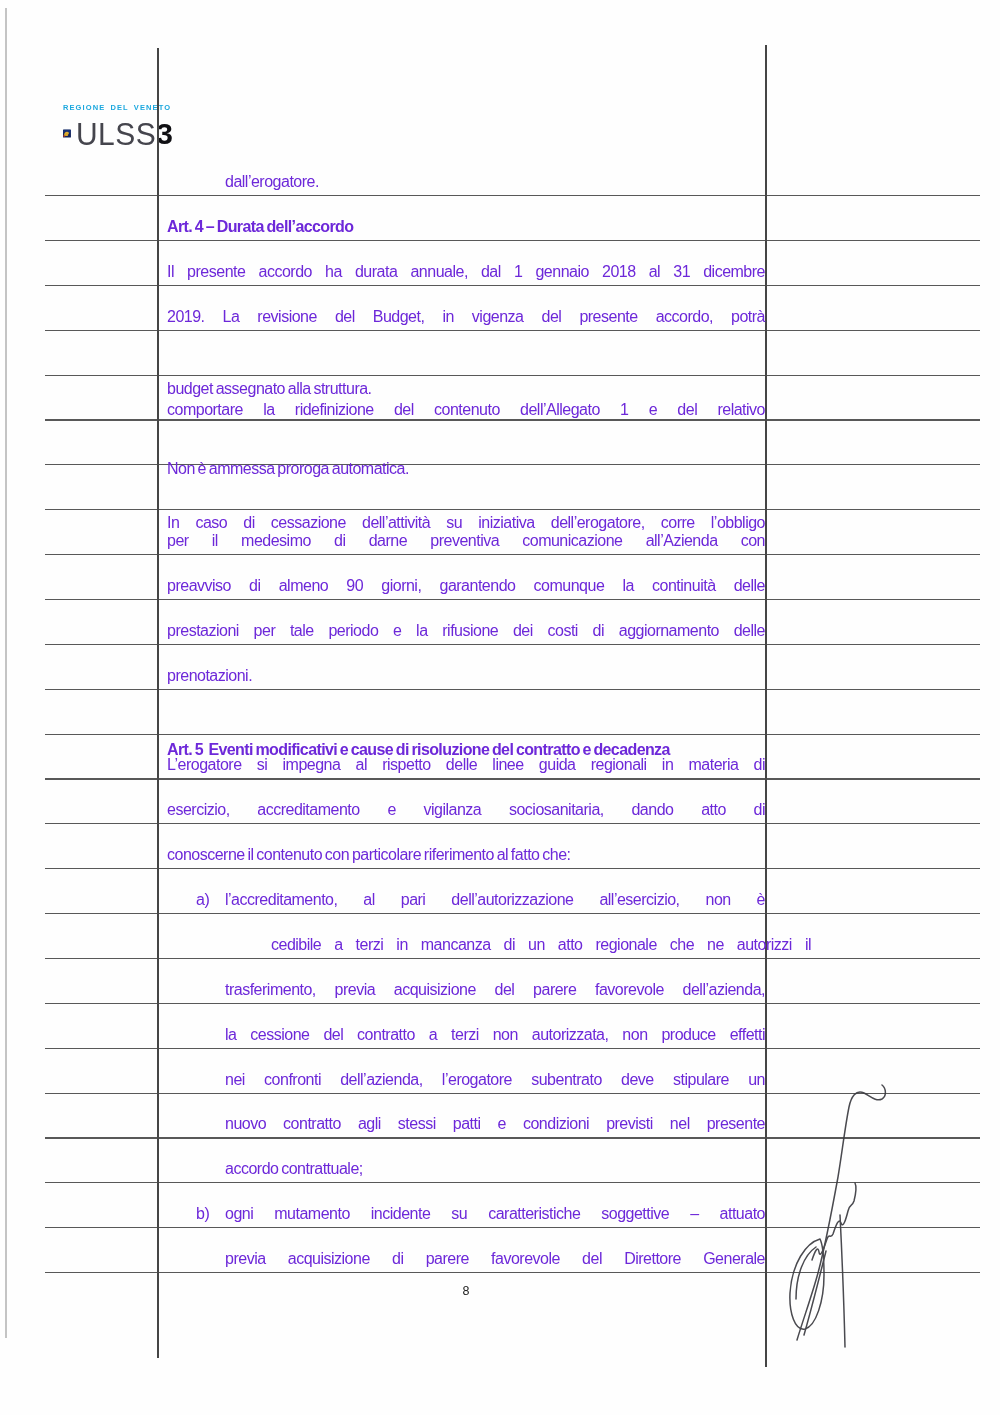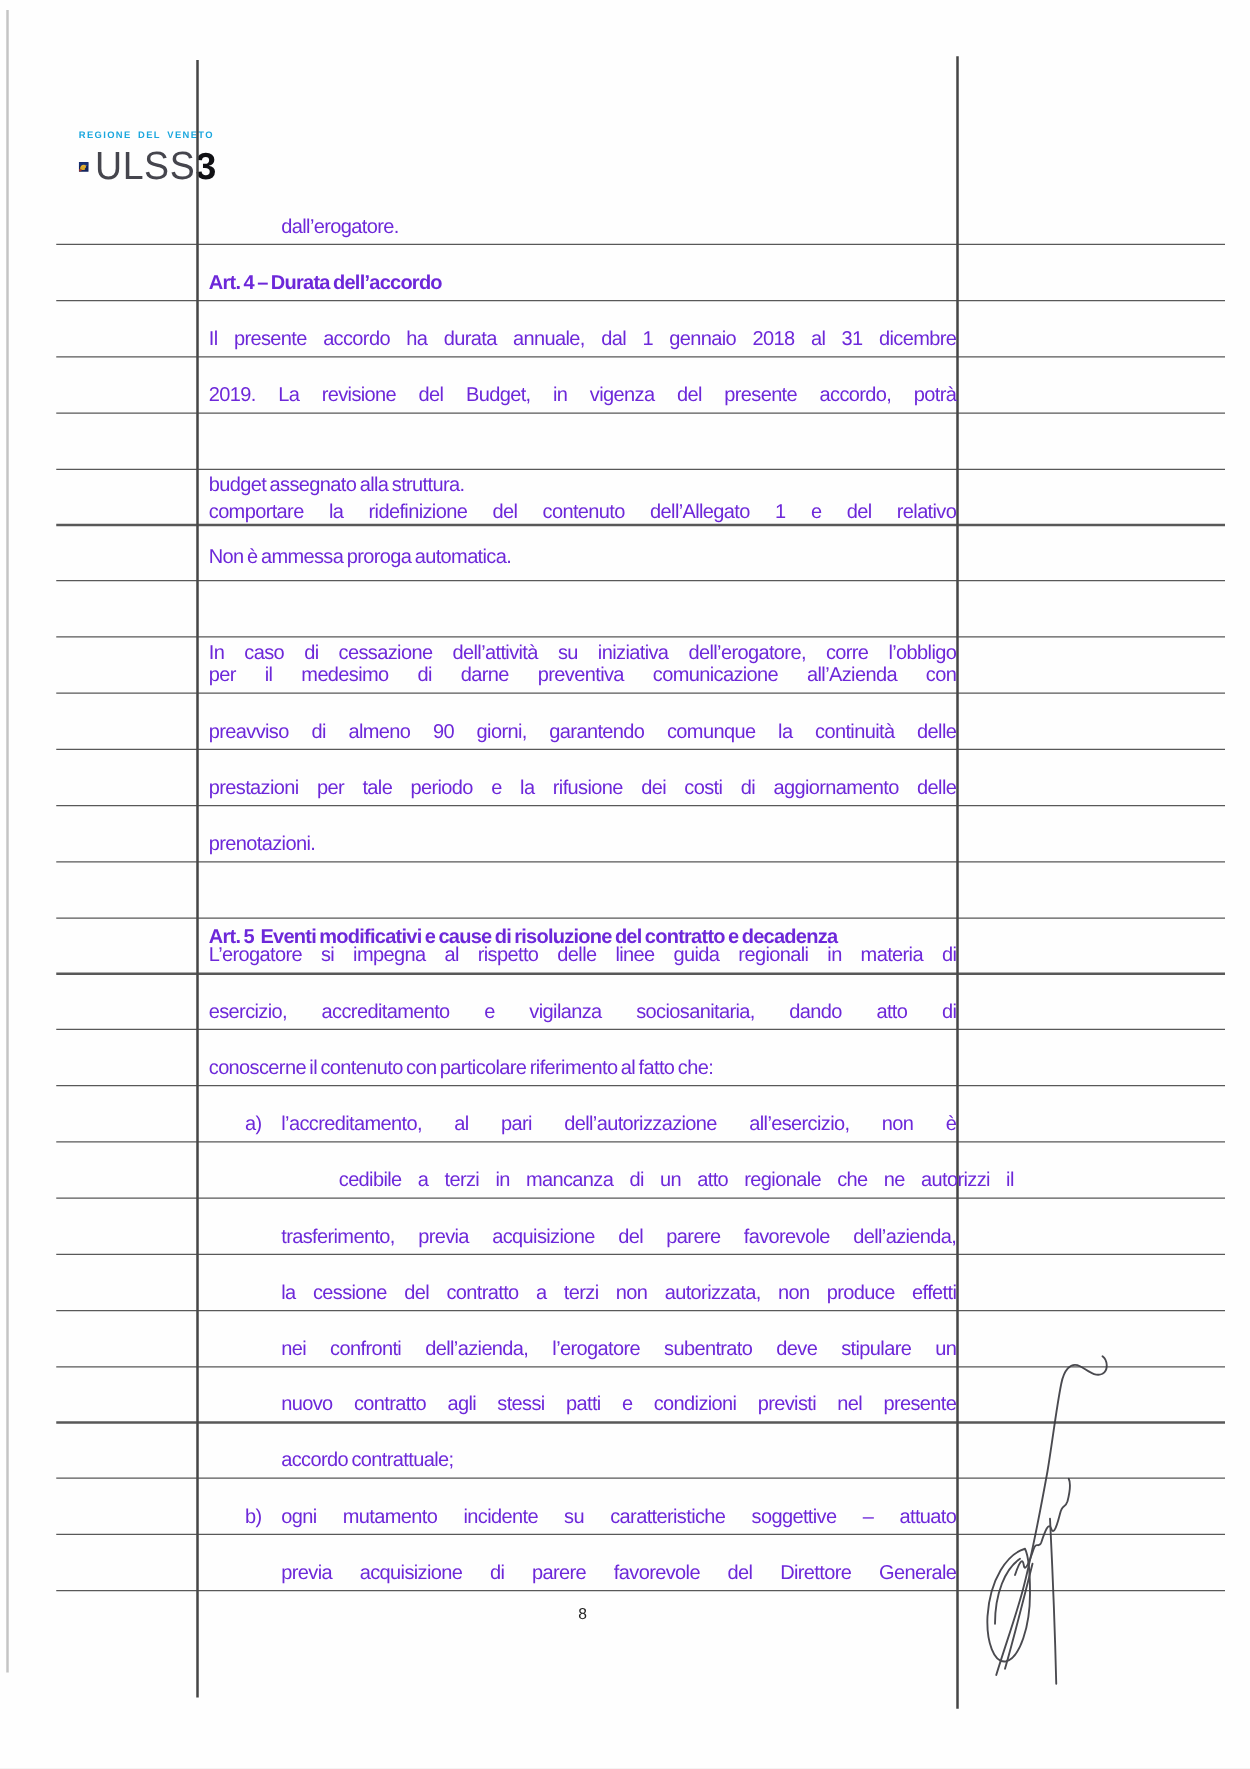--- a/index.html
+++ b/index.html
@@ -107,21 +107,21 @@
       <div class="ruled-line" style="top: 1227.12px;"></div>
       <div class="ruled-line" style="top: 1272px;"></div>
     </div>
   <div id="text-layer">
       <div class="row cont-left" style="top: 168px;">dall’erogatore.</div>
       <div class="row heading" style="top: 212.875px;">Art. 4 – Durata dell’accordo</div>
       <div class="row para-justify" style="top: 257.75px;">Il presente accordo ha durata annuale, dal 1 gennaio 2018 al 31 dicembre</div>
       <div class="row para-justify" style="top: 302.625px;">2019. La revisione del Budget, in vigenza del presente accordo, potrà</div>
       <div class="row para-justify" style="top: 347.5px; margin-top: 48px;">comportare la ridefinizione del contenuto dell’Allegato 1 e del relativo</div>
       <div class="row para-left" style="top: 375px; text-align: center;">budget assegnato alla struttura.</div>
-      <div class="row para-left" style="top: 432px;">Non è ammessa proroga automatica.</div>
+      <div class="row para-left" style="top: 455px;">Non è ammessa proroga automatica.</div>
       <div class="row para-justify" style="top: 509px;">In caso di cessazione dell’attività su iniziativa dell’erogatore, corre l’obbligo</div>
       <div class="row para-justify" style="top: 527px;">per il medesimo di darne preventiva comunicazione all’Azienda con</div>
       <div class="row para-justify" style="top: 571.875px;">preavviso di almeno 90 giorni, garantendo comunque la continuità delle</div>
       <div class="row para-justify" style="top: 616.75px;">prestazioni per tale periodo e la rifusione dei costi di aggiornamento delle</div>
       <div class="row para-left" style="top: 661.625px;">prenotazioni.</div>
       <div class="row heading" style="top: 736px;">Art. 5&nbsp; Eventi modificativi e cause di risoluzione del contratto e decadenza</div>
       <div class="row para-justify" style="top: 751.375px;">L’erogatore si impegna al rispetto delle linee guida regionali in materia di</div>
       <div class="row para-justify" style="top: 796.25px;">esercizio, accreditamento e vigilanza sociosanitaria, dando atto di</div>
       <div class="row para-left" style="top: 841.125px;">conoscerne il contenuto con particolare riferimento al fatto che:</div>
       <div class="row item-label" style="top: 886px;">a)</div>

